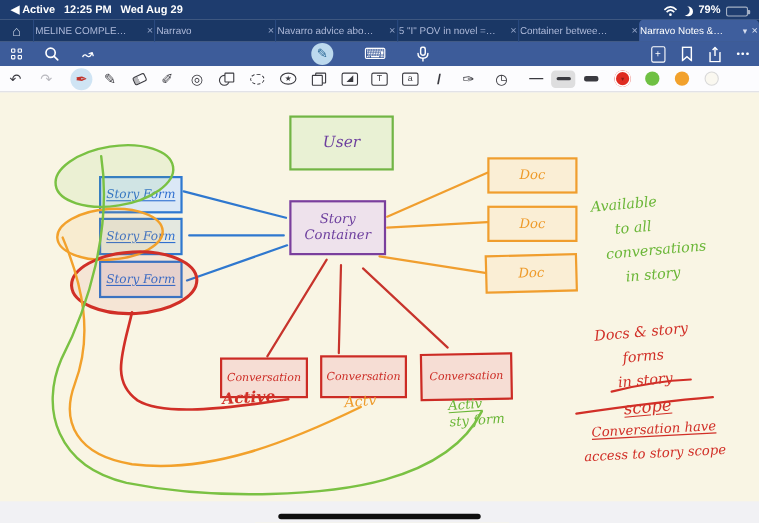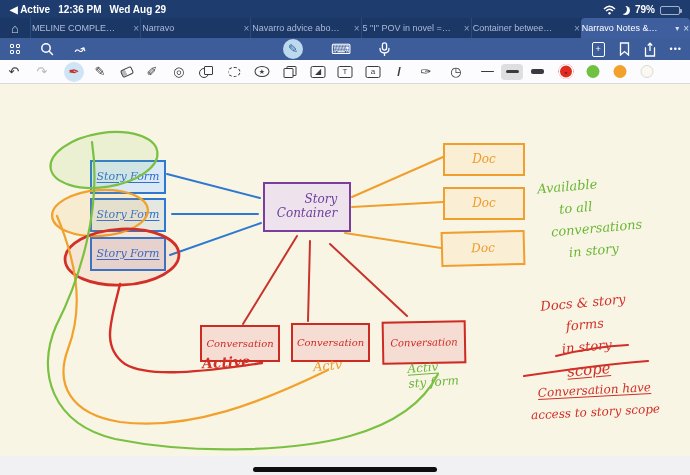--- a/index.html
+++ b/index.html
@@ -64,40 +64,40 @@
   .wbar span { background:#3a3a40; border-radius:2px; }
   .wbar.selected { background:#dededf; }
   .cdot { width:13px; height:13px; border-radius:50%; position:relative; }
   .cdot .chev { position:absolute; left:50%; top:55%; transform:translate(-50%,-50%); font-size:6px; color:rgba(0,0,0,.35); }
 
   
   .canvas { position:absolute; left:0; top:84px; width:690px; height:372px; background:#f9f5e4; }
   .canvas svg.strokes { position:absolute; left:0; top:0; }
   .hw { font-family:"DejaVu Serif", serif; font-style:italic; }
   .dbox { position:absolute; display:flex; align-items:center; justify-content:center; text-align:center; line-height:1.15; }
-  .pre { white-space:pre-line;text-align:right; }
+  .pre { white-space:pre-line; }
   .ann { position:absolute; }
   .u { text-decoration:underline; text-underline-offset:2px; }
 
   
   .home-strip { position:absolute; left:0; top:456px; width:690px; height:19px; background:#f1f1f4; }
   .home-indicator { position:absolute; left:253px; top:11px; width:184px; height:5px; background:#0e0e0e; border-radius:3px; }
 </style>
 </head>
 <body>
 
 <div class="screen">
 
   <div class="status-bar">
     <div class="status-left">
       <span>
         <span>◀</span>
         <span>Active</span>
       </span>
-      <span>12:36 PM</span>
+      <span>12:25 PM</span>
       <span>Wed Aug 29</span>
     </div>
     <div class="status-right">
       <span class="wifi">
         <svg width="13" height="10" viewBox="0 0 13 10">
             <path d="M1 4 Q6.5 -1.5 12 4" fill="none" stroke="#fff" stroke-width="1.4"></path>
             <path d="M3 6 Q6.5 2.5 10 6" fill="none" stroke="#fff" stroke-width="1.4"></path>
             <circle cx="6.5" cy="8.3" r="1.2" fill="#fff"></circle>
           </svg>
       </span>
@@ -247,20 +247,23 @@
     <span class="t" style="left:620px;">
         <span class="cdot" style="background:#f2a12c;"></span>
       </span>
     <span class="t" style="left:647px;">
         <span class="cdot" style="background:#faf8f0; border:1px solid #d9d9d9;"></span>
       </span>
   </div>
 
   <div class="canvas">
 
+    <div class="dbox hw" style="left:263px; top:21px; width:95px; height:50px; border:2px solid #72b545; background:#e9f1d4; color:#6d3f9e; font-size:14px;">
+      <span>User</span>
+    </div>
 
     <div class="dbox hw pre" style="left:263px; top:98px; width:88px; height:50px; border:2px solid #7a3f9d; background:#eee2ec; color:#6d3f9e; font-size:12px;">
       <span class="pre">Story
 Container</span>
     </div>
 
     <div class="dbox hw" style="left:90px; top:76px; width:76px; height:34px; border:2px solid #2f78cf; background:#dbe8f6; color:#2f6fd0; font-size:11px;">
       <span class="u">Story Form</span>
     </div>
     <div class="dbox hw" style="left:90px; top:114px; width:76px; height:34px; border:2px solid #2f78cf; background:#e4e8e0; color:#2f6fd0; font-size:11px;">

